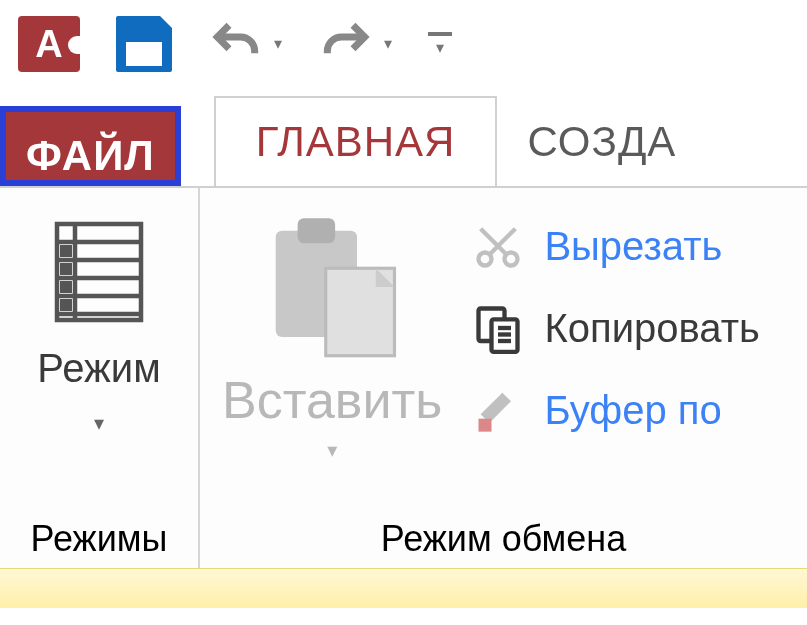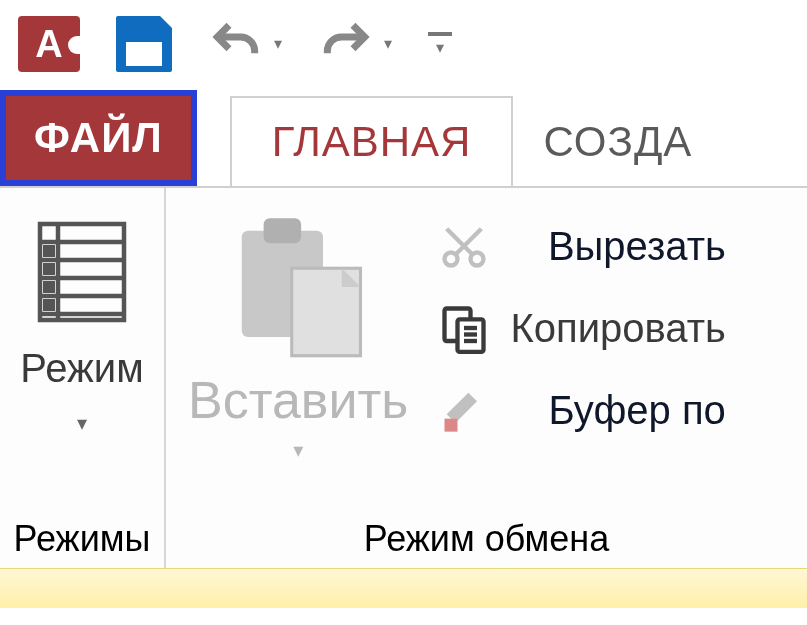--- a/index.html
+++ b/index.html
@@ -108,22 +108,23 @@
       border: 2px solid transparent;
       border-bottom: none;
       cursor: pointer;
     }
     .tab-file {
       background: #a4373a;
       color: #ffffff;
       font-weight: 600;
       border: 6px solid #2a3fd6;
       border-bottom: 6px solid #2a3fd6;
-      padding: 0 28px;
-      height: 96px;
+      padding: 0 20px;
+      height: 80px;
+      align-items: flex-end;
     }
     .tab-active {
       color: #a4373a;
       border-color: #d0d0d0;
       background: #fff;
       margin-left: 33px;
     }
     .tab-create { padding-left: 28px; }
 
     .tabs-underline {
@@ -155,21 +156,21 @@
       height: 58px;
       text-align: center;
       font-size: 36px;
       color: #000000;
       display: flex;
       align-items: center;
       justify-content: center;
     }
 
     
-    .views-group { width: 166px; border-left: none; }
+    .views-group { width: 200px; border-left: none; }
     .view-btn {
       display: flex;
       flex-direction: column;
       align-items: center;
       gap: 14px;
       width: 100%;
     }
     .view-btn svg { width: 120px; height: 120px; }
     .view-btn-label { font-size: 40px; color: #3a3a3a; }
     .view-btn-dd { font-size: 20px; color: #666; margin-top: 6px; }
@@ -193,21 +194,21 @@
       flex-direction: column;
       gap: 30px;
       padding-top: 8px;
     }
     .clip-item {
       display: flex;
       align-items: center;
       gap: 20px;
       font-size: 40px;
     }
-    .clip-item.disabled { color: #0f172a; justify-content: space-between; }
+    .clip-item.disabled { color: #3b82f6; }
     .clip-item.enabled { color: #3a3a3a; }
     .clip-item svg { width: 52px; height: 52px; flex-shrink: 0; }
 
     .yellow-bar {
       height: 40px;
       background: linear-gradient(#fff7d6, #fff0a8);
       border-top: 1px solid #e8d878;
     }
   </style>
 </head>

